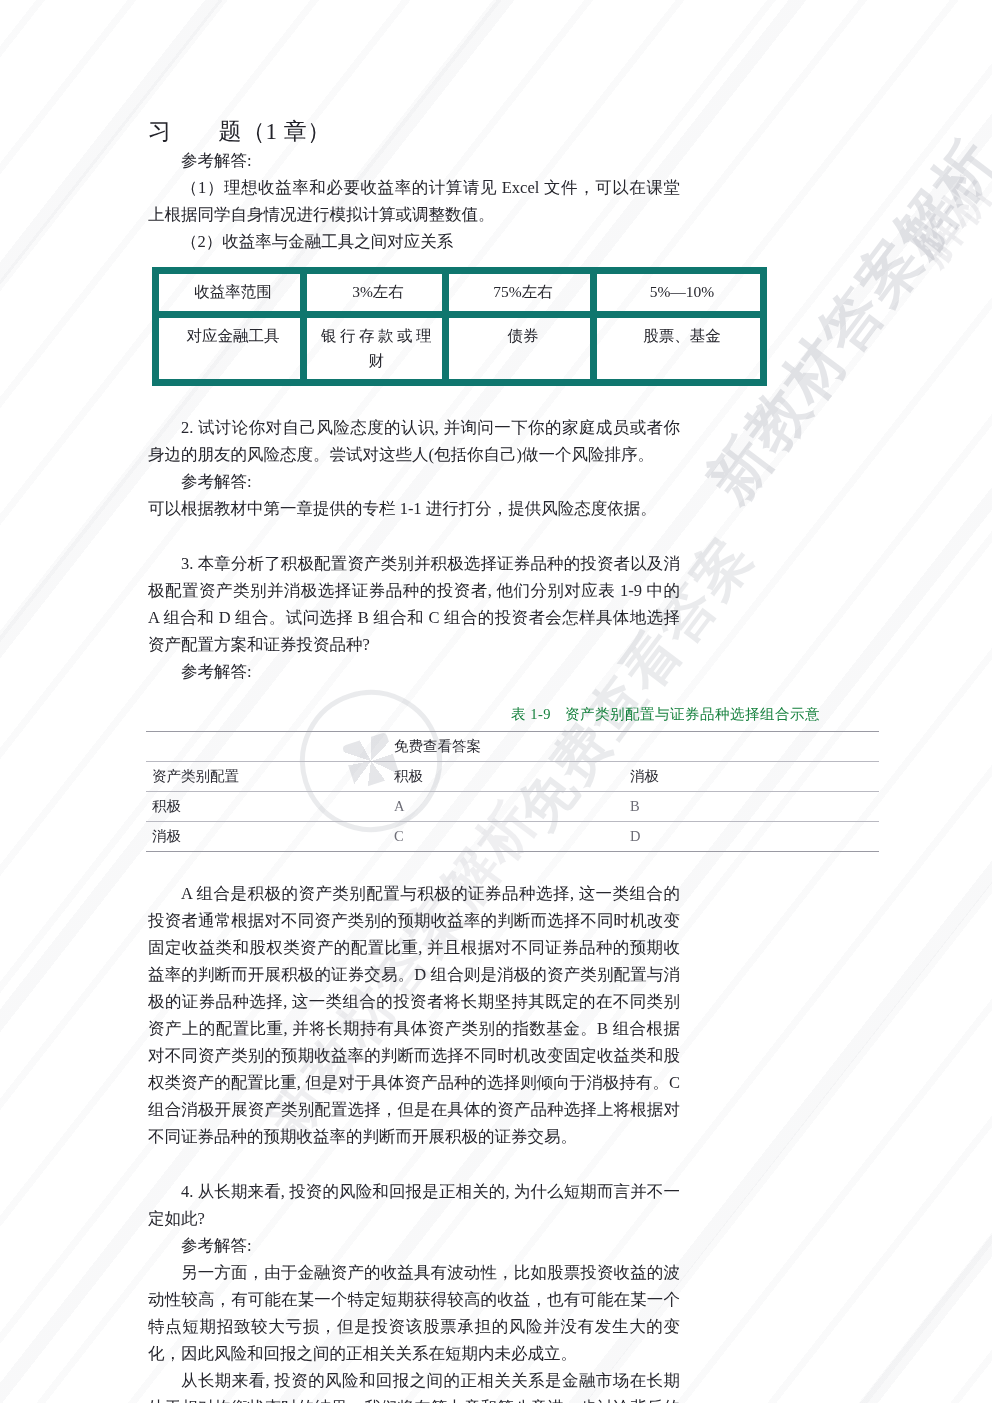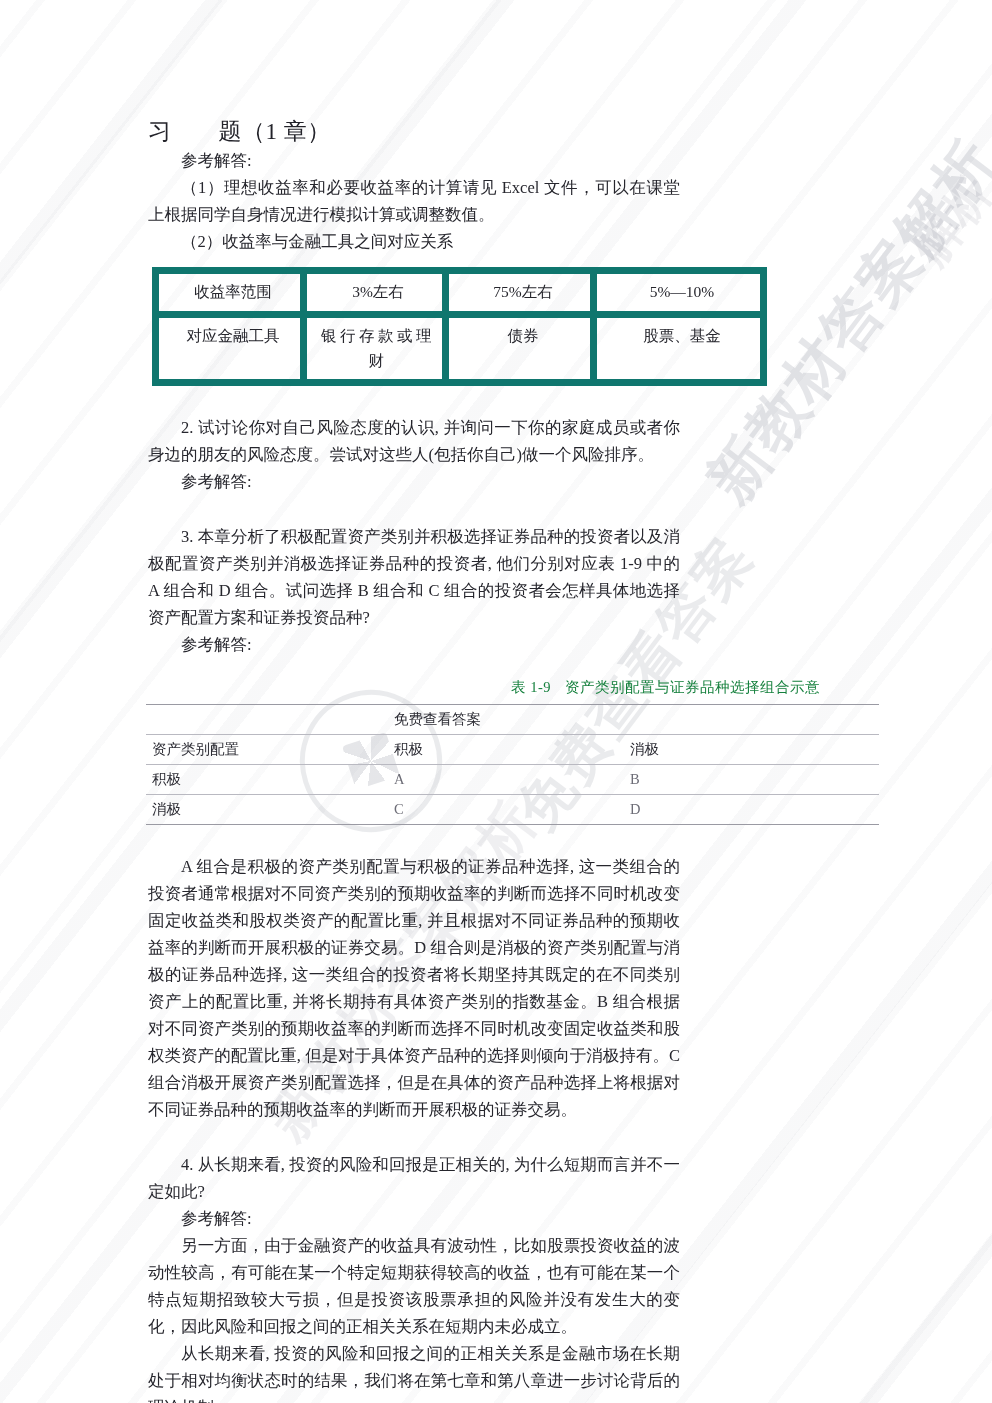--- a/index.html
+++ b/index.html
@@ -236,20 +236,21 @@
             <td class="c1 spread">银行存款或理财</td>
             <td class="c2">债券</td>
             <td class="c3">股票、基金</td>
           </tr>
         </tbody>
       </table>
     </div>
 
     <p class="para indent gap-l">2. 试讨论你对自己风险态度的认识, 并询问一下你的家庭成员或者你身边的朋友的风险态度。尝试对这些人(包括你自己)做一个风险排序。</p>
     <p class="para indent">参考解答:</p>
+    <p class="para">可以根据教材中第一章提供的专栏 1-1 进行打分，提供风险态度依据。</p>
 
     <p class="para indent gap-l">3. 本章分析了积极配置资产类别并积极选择证券品种的投资者以及消极配置资产类别并消极选择证券品种的投资者, 他们分别对应表 1-9 中的 A 组合和 D 组合。试问选择 B 组合和 C 组合的投资者会怎样具体地选择资产配置方案和证券投资品种?</p>
     <p class="para indent">参考解答:</p>
 
     <div class="tbl2-wrap">
       <p class="t2-caption"><span>表 1-9</span><span class="cap-gap"></span><span>资产类别配置与证券品种选择组合示意</span></p>
       <table class="t2">
         <tbody>
           <tr class="top">
             <td class="k0"></td>

